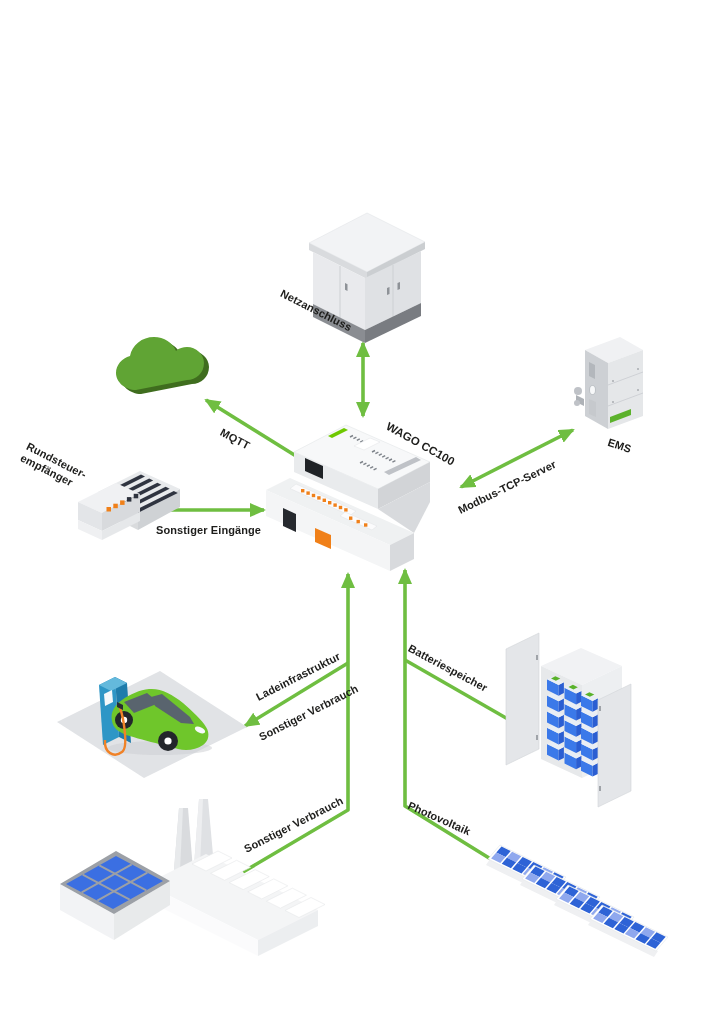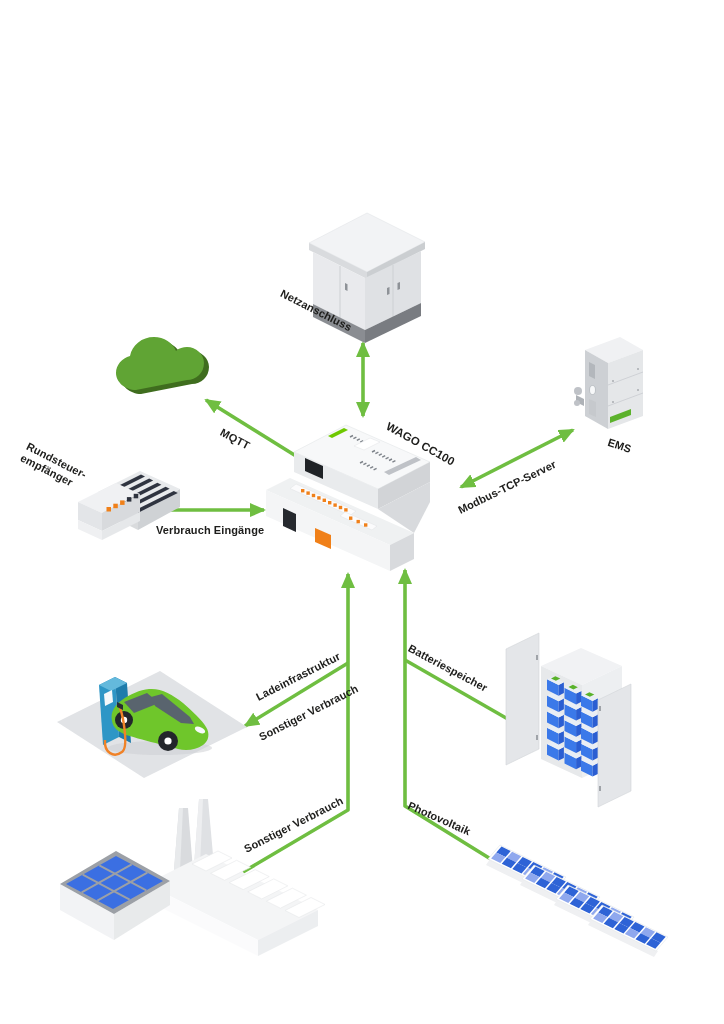--- a/index.html
+++ b/index.html
@@ -248,21 +248,21 @@
     <use href="#pvrow" x="602" y="905"></use>
   </g>
 </svg>
 
 <div class="lbl" style="left:284px;top:287px;transform:rotate(27deg);">Netzanschluss</div>
 <div class="lbl" style="left:224px;top:426px;transform:rotate(28deg);">MQTT</div>
 <div class="lbl" style="left:390px;top:420px;transform:rotate(29deg);font-size:11.5px;">WAGO CC100</div>
 <div class="lbl" style="left:456px;top:505px;transform:rotate(-26deg);">Modbus-TCP-Server</div>
 <div class="lbl" style="left:30px;top:440px;transform:rotate(27deg);">Rundsteuer-
 empfänger</div>
-<div class="lbl" style="left:156px;top:524px;">Verbrauch Eingänge</div>
+<div class="lbl" style="left:156px;top:524px;">Sonstiger Eingänge</div>
 <div class="lbl" style="left:610px;top:436px;transform:rotate(18deg);">EMS</div>
 <div class="lbl" style="left:254px;top:692px;transform:rotate(-27deg);">Ladeinfrastruktur</div>
 <div class="lbl" style="left:257px;top:732px;transform:rotate(-27deg);">Sonstiger Verbrauch</div>
 <div class="lbl" style="left:412px;top:642px;transform:rotate(28deg);">Batteriespeicher</div>
 <div class="lbl" style="left:242px;top:844px;transform:rotate(-27deg);">Sonstiger Verbrauch</div>
 <div class="lbl" style="left:411px;top:799px;transform:rotate(24deg);">Photovoltaik</div>
 
 </div>
 
 </body></html>

